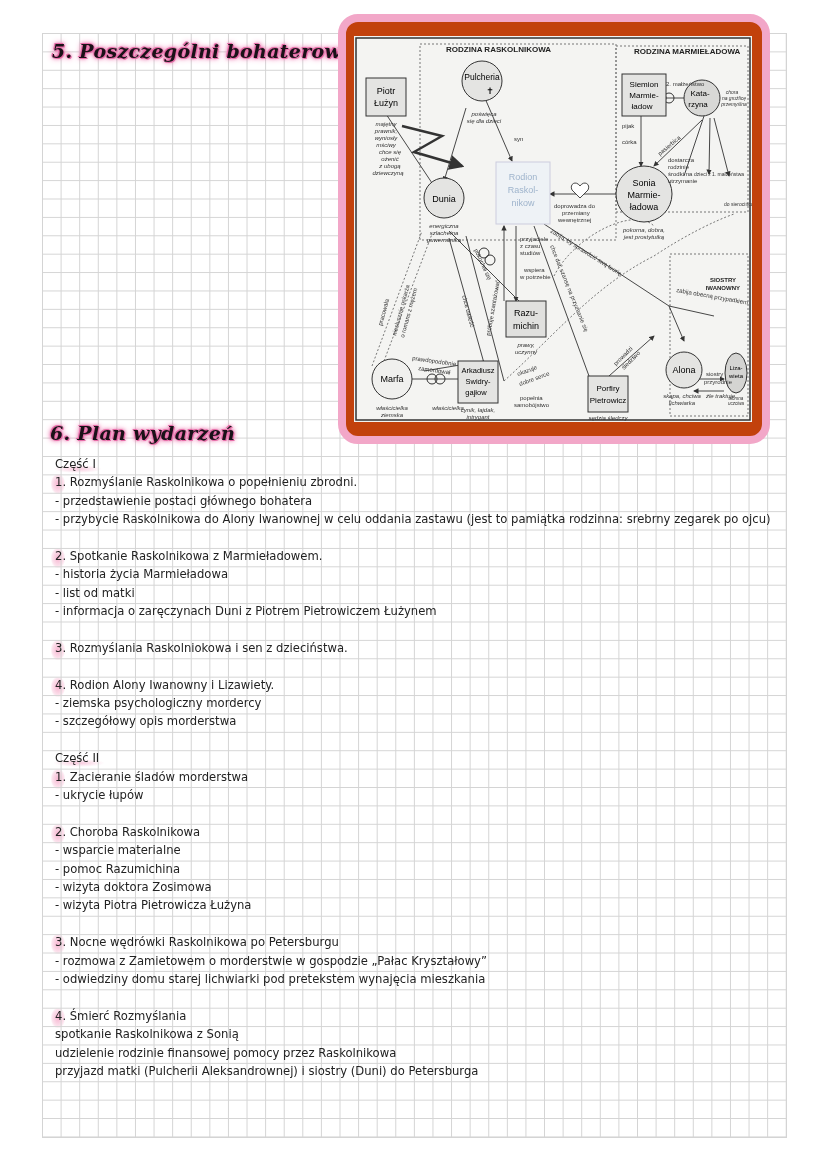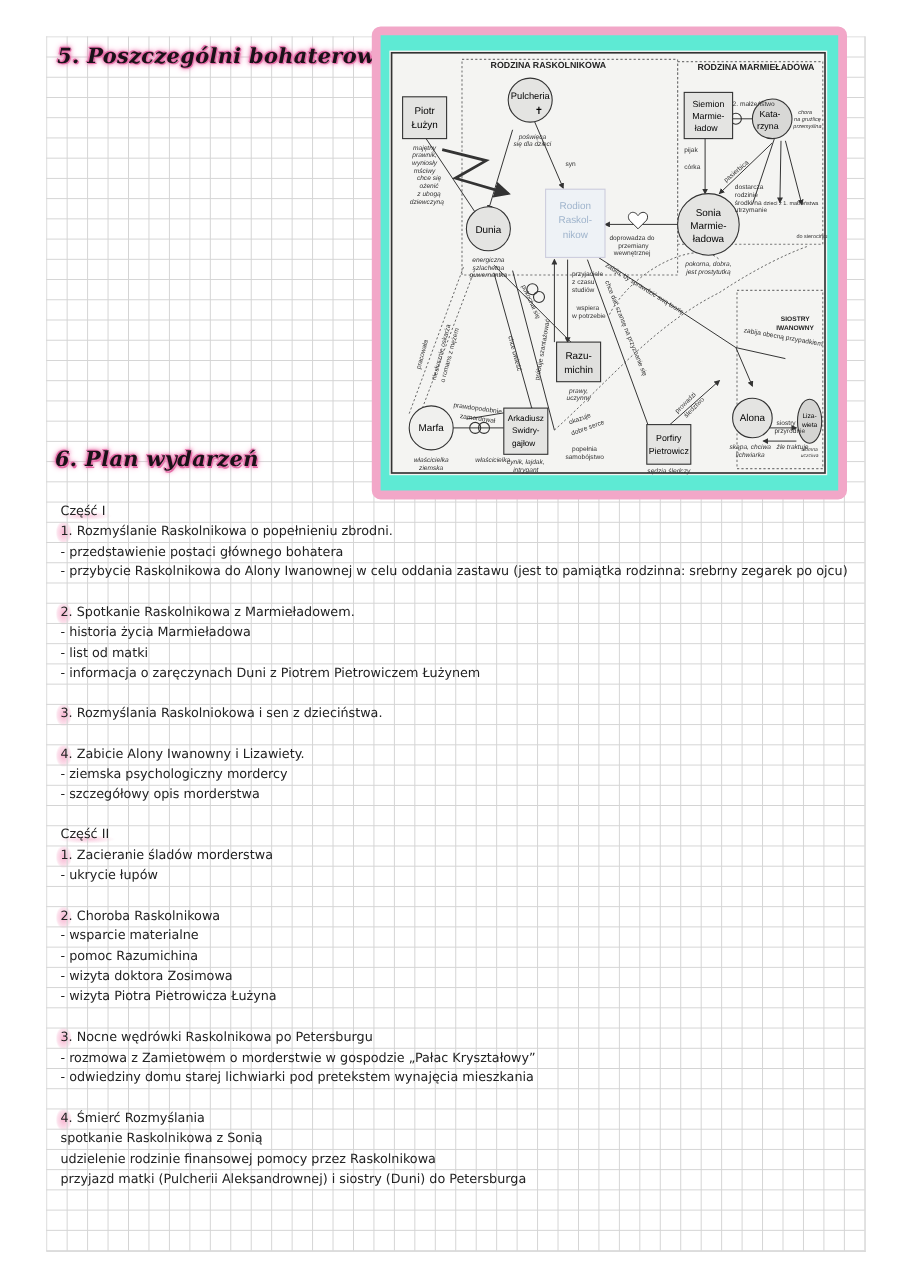--- a/index.html
+++ b/index.html
@@ -7,22 +7,22 @@
          font-family:"DejaVu Sans", sans-serif; color:#222; }
   .grid { position:absolute; left:42px; top:33px; width:744px; height:1104px;
           background-image:
             linear-gradient(to right, #d4d4d4 1px, transparent 1px),
             linear-gradient(to bottom, #d4d4d4 1px, transparent 1px);
           background-size:18.6px 18.4px;
           border-right:1px solid #d4d4d4; border-bottom:1px solid #d4d4d4; }
   .heading { position:absolute; font-family:"DejaVu Serif", serif; font-style:italic; font-weight:bold;
              color:#1a1118; font-size:19px; letter-spacing:0.3px;
              text-shadow: 0 0 3px #e56aa6, 0 0 5px #e56aa6, 0 0 7px #f08cbc, 1px 1px 0 #e56aa6, -1px -1px 0 #e56aa6; }
-  .frame { position:absolute; left:338px; top:24px; width:416px; height:414px;
-           border:8px solid #f2a7c8; border-radius:8px; background:#5eead4; }
+  .frame { position:absolute; left:338px; top:14px; width:416px; height:414px;
+           border:8px solid #f2a7c8; border-radius:20px; background:#c2410c; }
   .diagram { position:absolute; left:8px; top:14px; width:398px; height:386px; background:#f3f3f1; }
   .diagram svg { width:100%; height:100%; }
   .lines { position:absolute; left:55px; font-size:11.6px; line-height:18.4px; color:#222; }
   .line { white-space:nowrap; height:18.4px; }
   .num { position:relative; }
   .num::before { content:""; position:absolute; left:-4px; top:-1px; width:14px; height:20px;
                  background:radial-gradient(ellipse at center, rgba(240,120,170,0.55) 0%, rgba(240,120,170,0.2) 60%, transparent 75%); z-index:-1; }
   .part { position:relative; }
   .part::after { content:""; position:absolute; left:-2px; right:-6px; bottom:-2px; height:8px;
                  background:radial-gradient(ellipse at center, rgba(240,120,170,0.4) 0%, transparent 70%); z-index:-1; }
@@ -235,40 +235,40 @@
         <text x="270" y="334" transform="rotate(-45 270 334)">śledztwo</text>
         <text x="322" y="256" transform="rotate(10 322 256)">zabija obecną przypadkiem</text>
         <text x="352" y="340">siostry</text>
         <text x="350" y="348">przyrodnie</text>
         <text x="352" y="362" font-style="italic">źle traktuje</text>
       </g>
     </svg>
   </div>
 </div>
 
-<div class="heading" style="left:50px; top:407px;">6. Plan wydarzeń</div>
+<div class="heading" style="left:50px; top:422px;">6. Plan wydarzeń</div>
 
 <div class="lines" style="top:455px;">
   <div class="line"><span class="part">Część I</span></div>
 
   <div class="line"><span class="num">1.</span><span> Rozmyślanie Raskolnikowa o popełnieniu zbrodni.</span></div>
   <div class="line">- przedstawienie postaci głównego bohatera</div>
   <div class="line">- przybycie Raskolnikowa do Alony Iwanownej w celu oddania zastawu (jest to pamiątka rodzinna: srebrny zegarek po ojcu)</div>
   <div class="gap"></div>
 
   <div class="line"><span class="num">2.</span><span> Spotkanie Raskolnikowa z Marmieładowem.</span></div>
   <div class="line">- historia życia Marmieładowa</div>
   <div class="line">- list od matki</div>
   <div class="line">- informacja o zaręczynach Duni z Piotrem Pietrowiczem Łużynem</div>
   <div class="gap"></div>
 
   <div class="line"><span class="num">3.</span><span> Rozmyślania Raskolniokowa i sen z dzieciństwa.</span></div>
   <div class="gap"></div>
 
-  <div class="line"><span class="num">4.</span><span> Zabicie Alony Iwanowny i Lizawiety.</span></div>
+  <div class="line"><span class="num">4.</span><span> Rodion Alony Iwanowny i Lizawiety.</span></div>
   <div class="line">- ziemska psychologiczny mordercy</div>
   <div class="line">- szczegółowy opis morderstwa</div>
   <div class="gap"></div>
 
   <div class="line"><span class="part">Część II</span></div>
   <div class="line"><span class="num">1.</span><span> Zacieranie śladów morderstwa</span></div>
   <div class="line">- ukrycie łupów</div>
   <div class="gap"></div>
 
   <div class="line"><span class="num">2.</span><span> Choroba Raskolnikowa</span></div>

